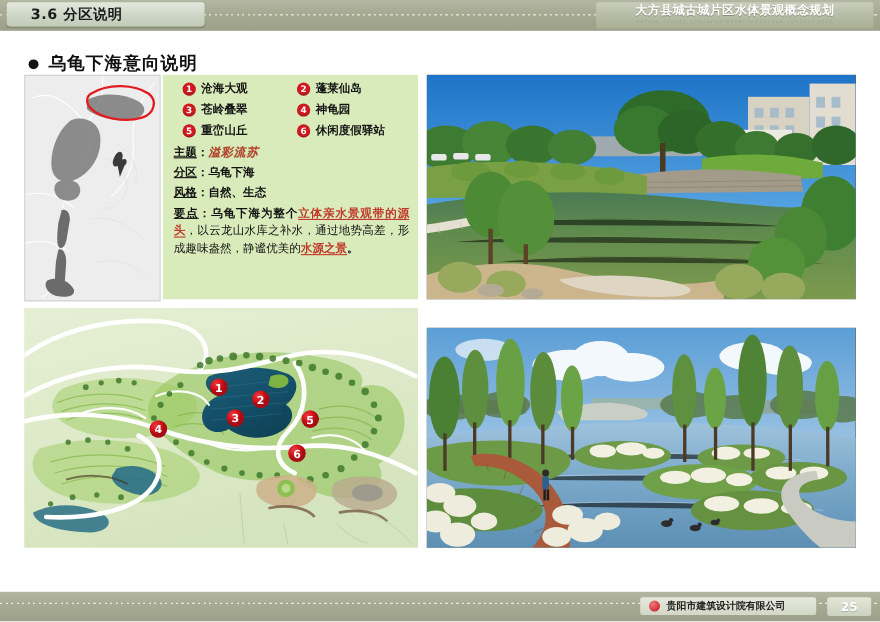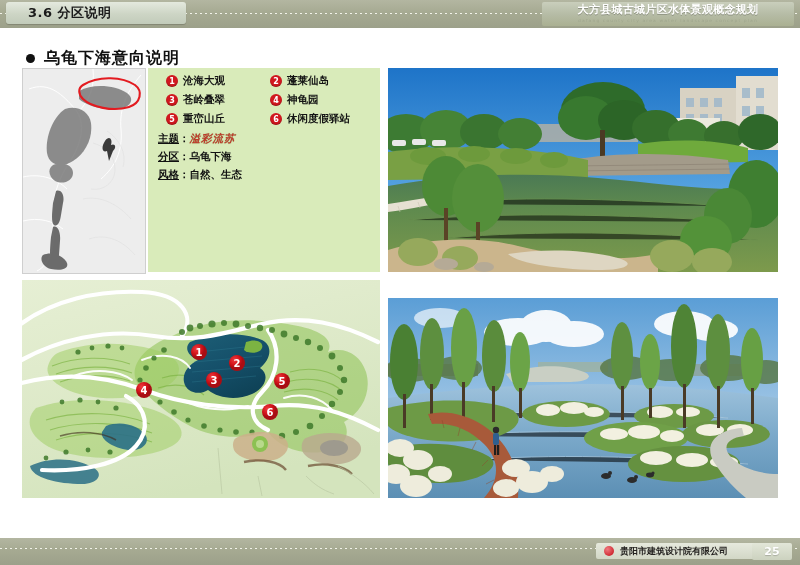--- a/index.html
+++ b/index.html
@@ -120,21 +120,21 @@
   
   .footer-band{
     position:absolute;left:0;top:538px;width:800px;height:27px;
     background:linear-gradient(180deg,#b3b6a1 0%,#a6aa92 45%,#9ca08a 100%);
   }
   .footer-dots{
     position:absolute;left:0;top:548px;width:800px;height:1px;
     background-image:repeating-linear-gradient(90deg,#f2f3ea 0 2px,rgba(255,255,255,0) 2px 5px);
   }
   .footer-company{
-    position:absolute;right:44px;top:543px;width:160px;height:16px;
+    position:absolute;right:58px;top:543px;width:160px;height:16px;
     background:linear-gradient(180deg,#e6e9dd 0%,#d2d7c6 100%);
     border-radius:2px;display:flex;align-items:center;gap:6px;
     padding-left:8px;box-sizing:border-box;
   }
   .company-mark{
     width:10px;height:10px;border-radius:50%;
     background:radial-gradient(circle at 35% 32%,#f07a80 0%,#d02c34 70%);
     flex:0 0 auto;
   }
   .footer-company span.ctxt{font-size:9px;font-weight:bold;color:#23211f;}
@@ -241,20 +241,23 @@
     <span class="kv-colon">：</span>
     <span class="kv-val">乌龟下海</span>
   </div>
 
   <div class="kv-row">
     <span class="kv-key">风格</span>
     <span class="kv-colon">：</span>
     <span class="kv-val">自然、生态</span>
   </div>
 
+  <div class="kv-block">
+    <span class="kv-key">要点</span><span class="kv-colon">：</span><span>乌龟下海为整个</span><span class="hl">立体亲水景观带的源头</span><span class="normal">，以云龙山水库之补水，通过地势高差，形成趣味盎然，静谧优美的</span><span class="hl2">水源之景</span><span>。</span>
+  </div>
 </div>
 
 <div class="plan-map">
   <svg width="358" height="218" viewBox="0 0 358 218">
     <defs>
       <linearGradient id="bgg" x1="0" y1="0" x2="0.4" y2="1">
         <stop offset="0%" stop-color="#e6efd4"></stop>
         <stop offset="55%" stop-color="#dde9c8"></stop>
         <stop offset="100%" stop-color="#d4e4bd"></stop>
       </linearGradient>

